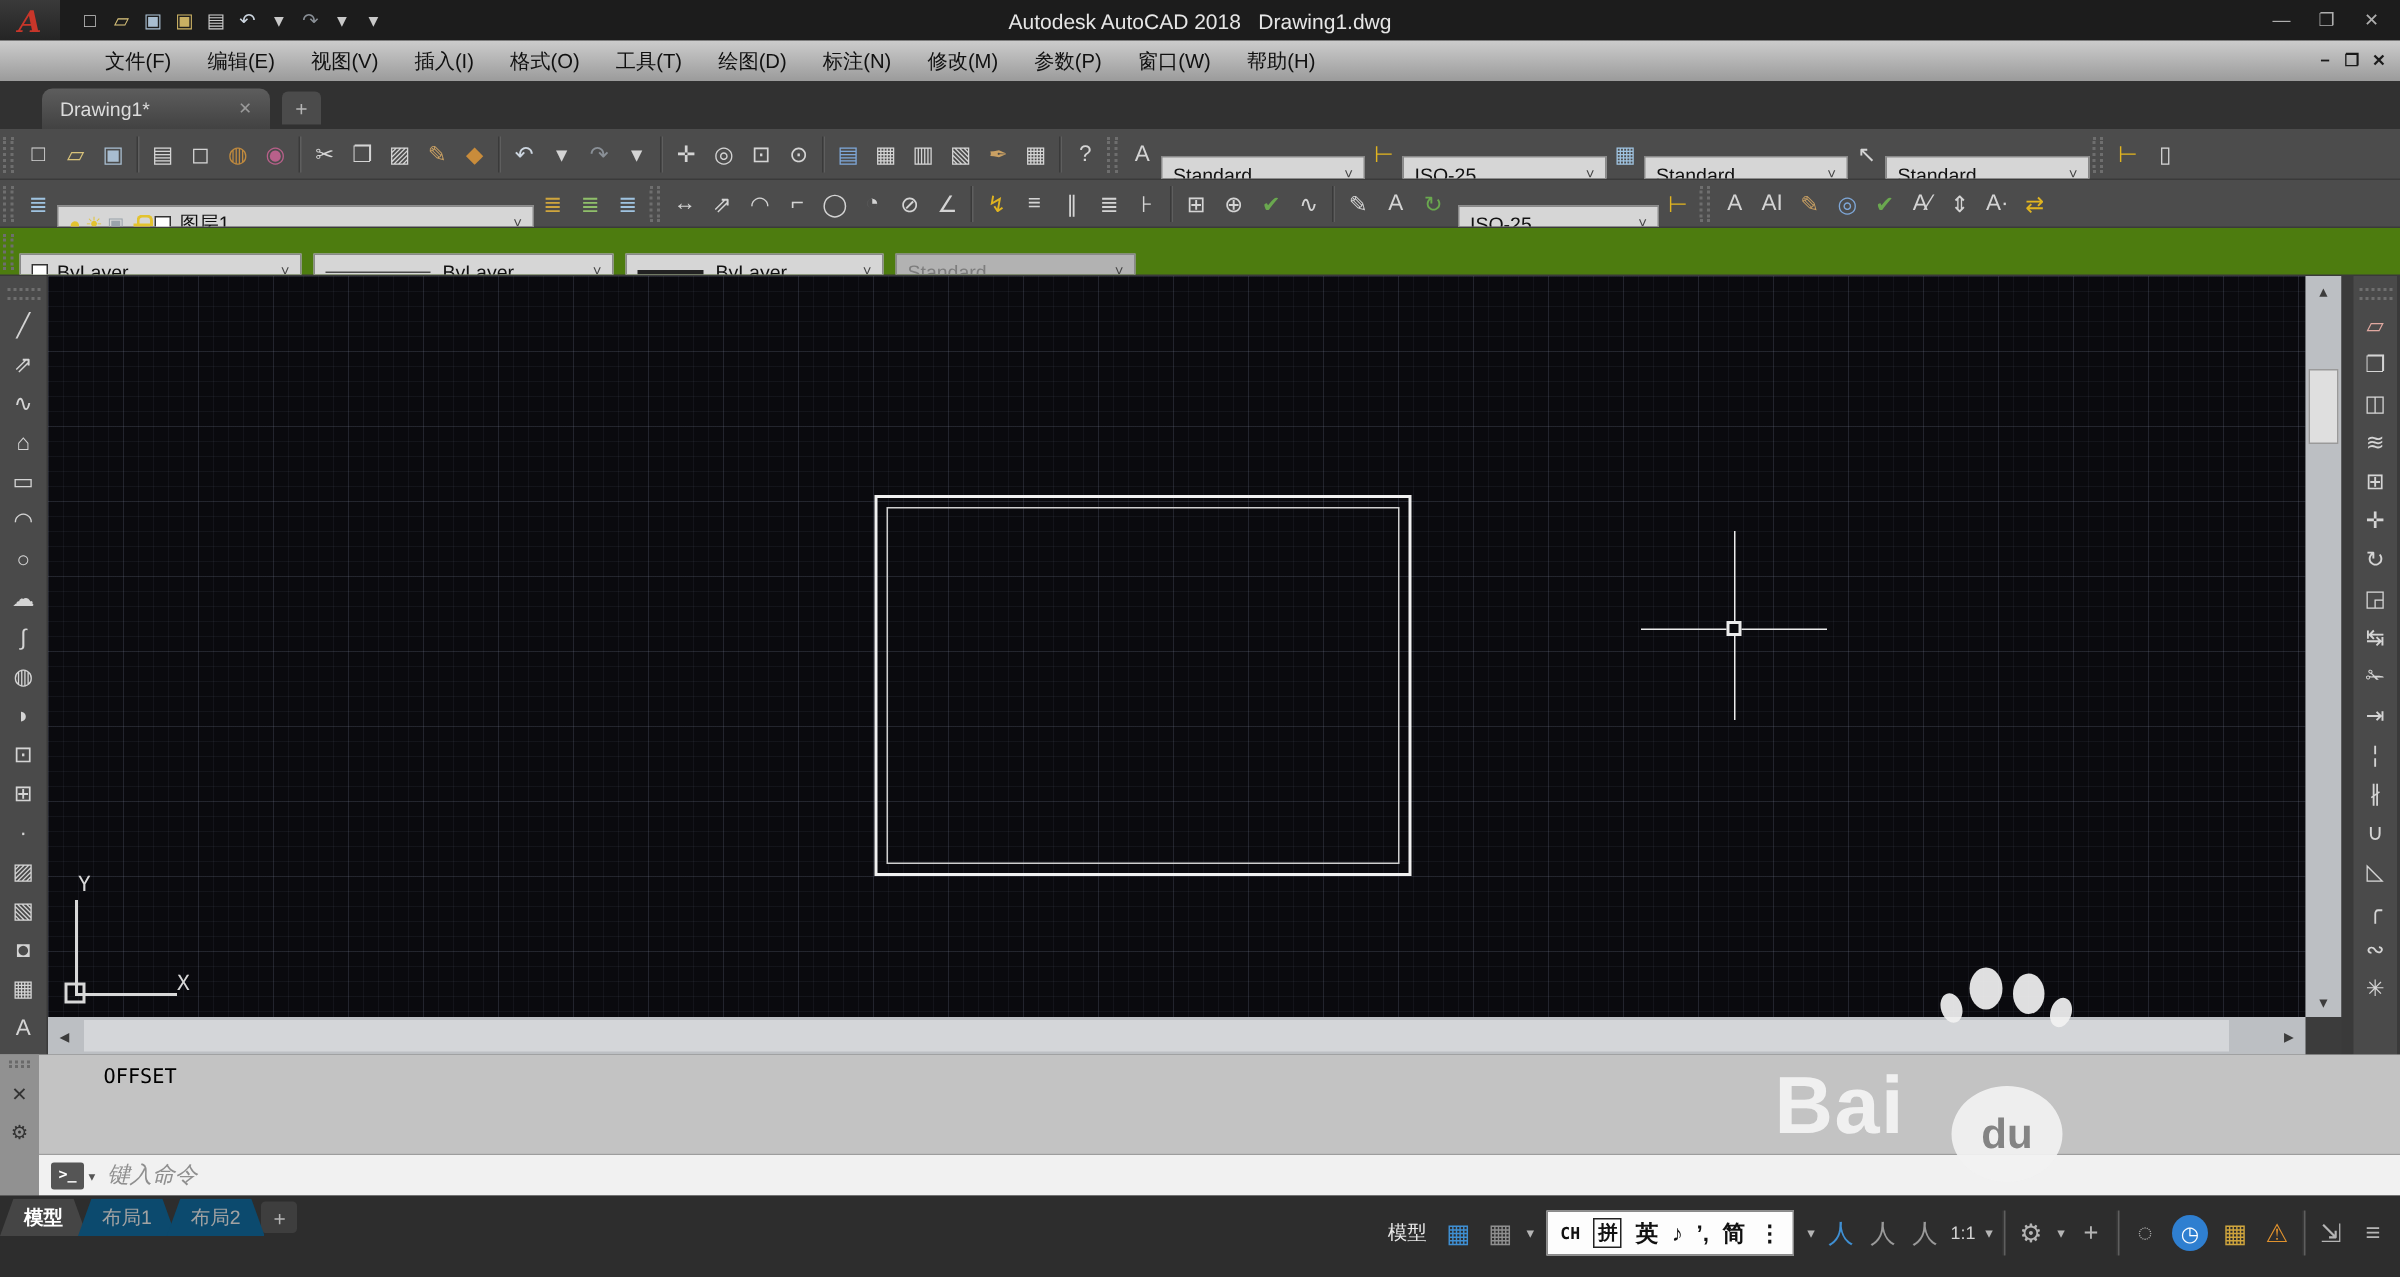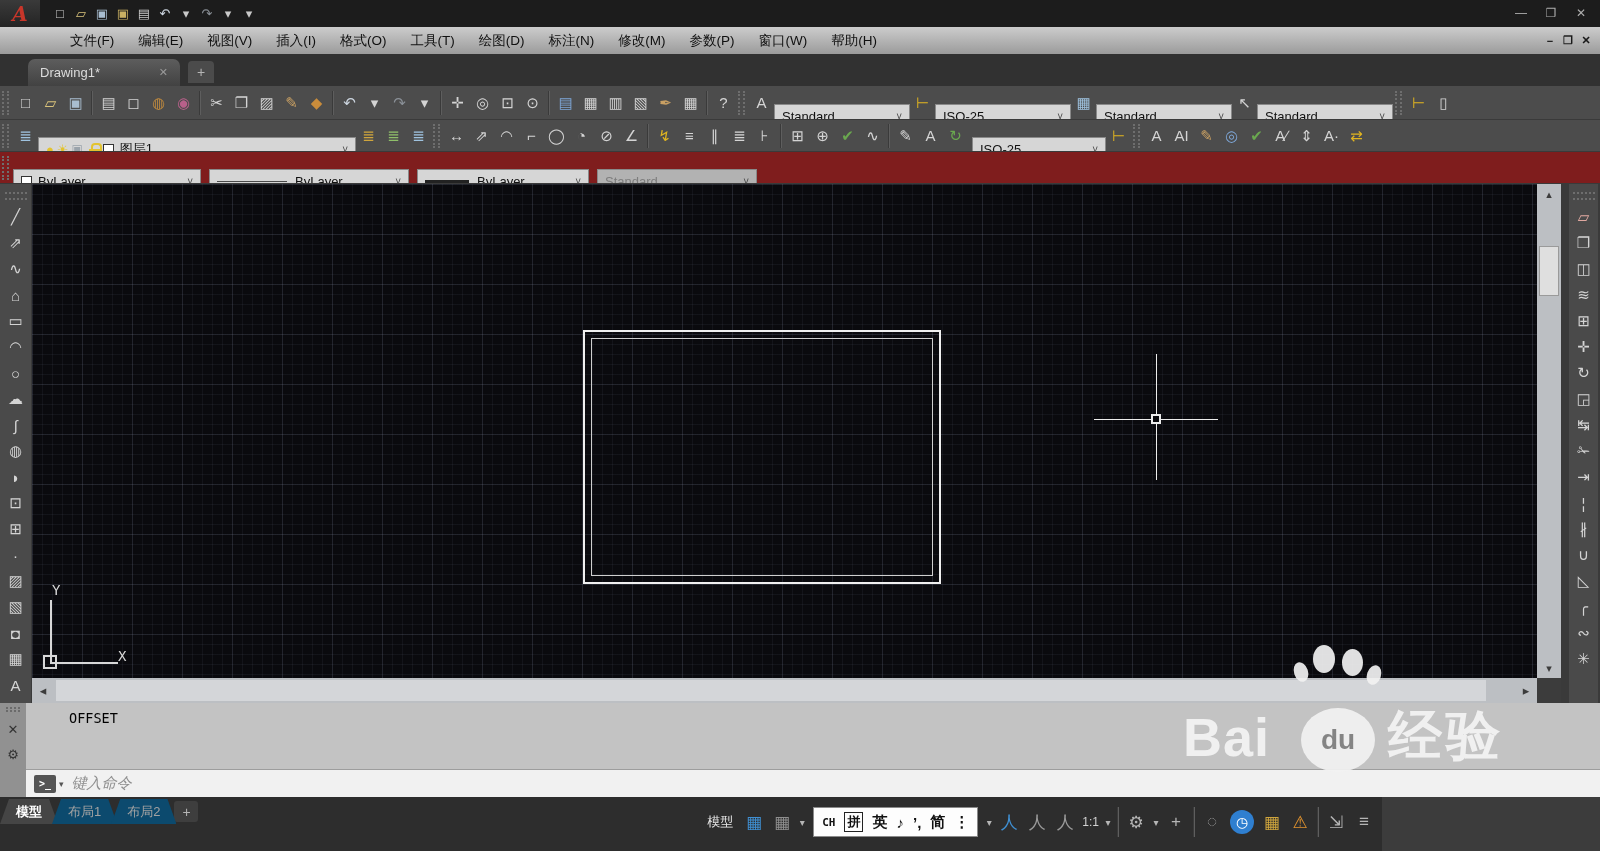--- a/index.html
+++ b/index.html
@@ -24,21 +24,21 @@
   
   .tabbar { position:absolute; top:54px; left:0; width:1600px; height:32px; background:#313131; }
   .file-tab { position:absolute; left:28px; bottom:0; width:152px; height:27px; background:linear-gradient(#5d5d5d,#424242); border-radius:7px 7px 0 0; display:flex; align-items:center; padding:0 12px; color:#dcdcdc; font-size:13px; }
   .file-tab .close { margin-left:auto; color:#9a9a9a; font-size:11px; }
   .new-tab { position:absolute; left:188px; bottom:3px; width:26px; height:22px; background:#4b4b4b; border-radius:4px 4px 0 0; color:#b5b5b5; display:flex; align-items:center; justify-content:center; font-size:14px; }
 
   
   .trow { position:absolute; left:0; width:1600px; background:#4c4c4c; border-bottom:1px solid #3a3a3a; display:flex; align-items:center; overflow:hidden; }
   #row1 { top:86px; height:34px; }
   #row2 { top:120px; height:32px; }
-  #row3 { top:152px; height:32px; background:#7f1d1d; }
+  #row3 { top:152px; height:32px; background:#4d7c0f; }
   .iconrow { display:flex; align-items:center; }
   .tbtn { width:25px; height:26px; display:flex; align-items:center; justify-content:center; font-size:15px; color:#d4d4d4; flex:0 0 auto; }
   .tb-sep { width:2px; height:24px; border-left:1px solid #3a3a3a; border-right:1px solid #5e5e5e; margin:0 3px; flex:0 0 auto; }
   .grip { width:7px; height:24px; border-left:2px dotted #6e6e6e; border-right:2px dotted #6e6e6e; margin:0 4px 0 2px; flex:0 0 auto; }
   .combo { height:24px; background:#d6d6d6; border:1px solid #898989; display:flex; align-items:center; padding:0 7px; font-size:13px; color:#111; flex:0 0 auto;margin-top:27px; }
   .combo .arr { margin-left:auto; color:#444; font-size:10px; padding-left:6px; }
   .combo.disabled { background:#b2b2b2; color:#7d7d7d; }
   .swatch { width:11px; height:11px; background:#fff; border:1px solid #333; margin-right:6px; }
   .ltline { width:70px; height:1px; background:#4a4a4a; margin-right:8px; }
   .lwline { width:44px; height:3px; background:#222; margin-right:8px; }
@@ -89,40 +89,40 @@
   #cmdstrip .dots { width:14px; height:5px; border-top:2px dotted #6a6a6a; border-bottom:2px dotted #6a6a6a; }
   #cmdstrip span.sbt { color:#333; font-size:13px; }
   #cmdhistory { position:absolute; left:26px; top:0; right:0; height:66px; padding:5px 0 0 10px; }
   .cmd-line { font:13.5px "DejaVu Sans Mono", monospace; color:#000; line-height:20px; white-space:pre;margin-left:33px; }
   #cmdinput { position:absolute; left:26px; top:66px; right:0; height:28px; background:#f1f1f1; border-top:1px solid #9d9d9d; display:flex; align-items:center; padding-left:8px; }
   .prompt-box { width:22px; height:18px; background:#555; border-radius:2px; color:#fff; font:bold 10px "DejaVu Sans Mono", monospace; display:flex; align-items:center; justify-content:center; }
   .prompt-arr { color:#555; font-size:9px; margin:0 8px 0 3px; }
   .cmd-placeholder { font-style:italic; color:#8f8f8f; font-size:15px; }
 
   
-  #bottombar { position:absolute; left:0; top:797px; width:1382px; height:54px; background:#2d2d2d; }
+  #bottombar { position:absolute; left:0; top:797px; width:1600px; height:54px; background:#2d2d2d; }
   .laytabs { position:absolute; left:0; top:2px; height:25px; display:flex; align-items:stretch; }
   .laytab { padding:0 16px; display:flex; align-items:center; font-size:13px; color:#a2a2a2; clip-path:polygon(9px 0, calc(100% - 9px) 0, 100% 100%, 0 100%); background:#0c4a6e; margin-left:-6px; }
   .laytab.active { background:#454545; color:#fff; font-weight:bold; margin-left:0; }
   .laytab-add { width:24px; height:21px; margin:2px 0 0 -2px; background:#3e3e3e; border-radius:3px; color:#b5b5b5; display:flex; align-items:center; justify-content:center; font-size:14px; }
   .statusbar { position:absolute; right:4px; top:3px; height:44px; display:flex; align-items:center; gap:1px; }
   .sbtn { min-width:28px; height:40px; display:flex; align-items:center; justify-content:center; color:#b5b5b5; font-size:17px; padding:0 3px; flex:0 0 auto; }
   .sbtn.small { min-width:12px; font-size:10px; padding:0; }
   .sbtn.bluecirc { background:#2f7fd0; border-radius:50%; min-width:24px; width:24px; height:24px; color:#fff; font-size:14px; margin:0 4px; }
   .statusbar .tb-sep { height:30px; }
   .s-label { color:#e8e8e8; font-size:13px; padding:0 6px; }
   .s-scale { color:#d2d2d2; font-size:12px; padding:0 2px; }
   .ime { background:#fdfdfd; border:1px solid #8a8a8a; height:30px; display:flex; align-items:center; padding:0 8px; gap:9px; color:#111; font-size:15px; font-weight:bold; margin:0 4px; }
   .ime .boxed { border:1px solid #222; padding:0 2px; font-size:13px; }
   .ime .mono { font:bold 11px "DejaVu Sans Mono", monospace; }
 
   
   .wm { position:absolute; pointer-events:none; z-index:50; }
   .wm-toe { background:rgba(242,242,242,0.92); border-radius:50%; position:absolute; }
-  .wm-pad { position:absolute; left:1301px; top:708px; width:74px; height:64px; background:rgba(242,242,242,0.92); border-radius:50%; display:flex; align-items:center; justify-content:center; }
+  .wm-pad { position:absolute; left:1301px; top:724px; width:74px; height:64px; background:rgba(242,242,242,0.92); border-radius:50%; display:flex; align-items:center; justify-content:center; }
   .wm-du { color:rgba(125,125,125,0.95); font:bold 28px "Liberation Sans", sans-serif; }
   .wm-bai { position:absolute; left:1183px; top:706px; color:rgba(244,244,244,0.92); font:bold 54px "Liberation Sans", sans-serif; letter-spacing:1px; }
   .wm-jy { position:absolute; left:1388px; top:700px; color:rgba(244,244,244,0.92); font:bold 54px "Liberation Sans", sans-serif; letter-spacing:4px; }
   .wm-url { position:absolute; left:1178px; top:764px; color:rgba(244,244,244,0.55); font:bold 29px "Liberation Sans", sans-serif; }
 </style>
 </head>
 <body>
 
 <div id="app">
 
@@ -133,20 +133,21 @@
         <span class="tbtn" style="color: rgb(216, 194, 122);">▱</span>
         <span class="tbtn" style="color: rgb(168, 189, 208);">▣</span>
         <span class="tbtn" style="color: rgb(201, 176, 99);">▣</span>
         <span class="tbtn">▤</span>
         <span class="tbtn" style="color: rgb(205, 214, 224);">↶</span>
         <span class="tbtn">▾</span>
         <span class="tbtn" style="color: rgb(138, 144, 151);">↷</span>
         <span class="tbtn">▾</span>
         <span class="tbtn">▾</span>
       </div>
+    <div class="win-title">Autodesk AutoCAD 2018   Drawing1.dwg</div>
     <div class="win-controls">
       <span>—</span>
       <span>❐</span>
       <span>✕</span>
     </div>
   </div>
 
   <div class="menubar">
     <span class="menu-item">文件(F)</span>
     <span class="menu-item">编辑(E)</span>
@@ -471,16 +472,15 @@
 
   <div class="wm" style="left:0;top:0;width:1600px;height:851px">
     <div class="wm-toe" style="left:1294px;top:662px;width:14px;height:20px;transform:rotate(-18deg)"></div>
     <div class="wm-toe" style="left:1313px;top:645px;width:22px;height:28px"></div>
     <div class="wm-toe" style="left:1342px;top:649px;width:21px;height:27px"></div>
     <div class="wm-toe" style="left:1367px;top:665px;width:14px;height:20px;transform:rotate(18deg)"></div>
     <div class="wm-pad">
       <span class="wm-du">du</span>
     </div>
     <span class="wm-bai">Bai</span>
-    <span class="wm-jy">经验</span>
   </div>
 
 </div>
 
 </body></html>

